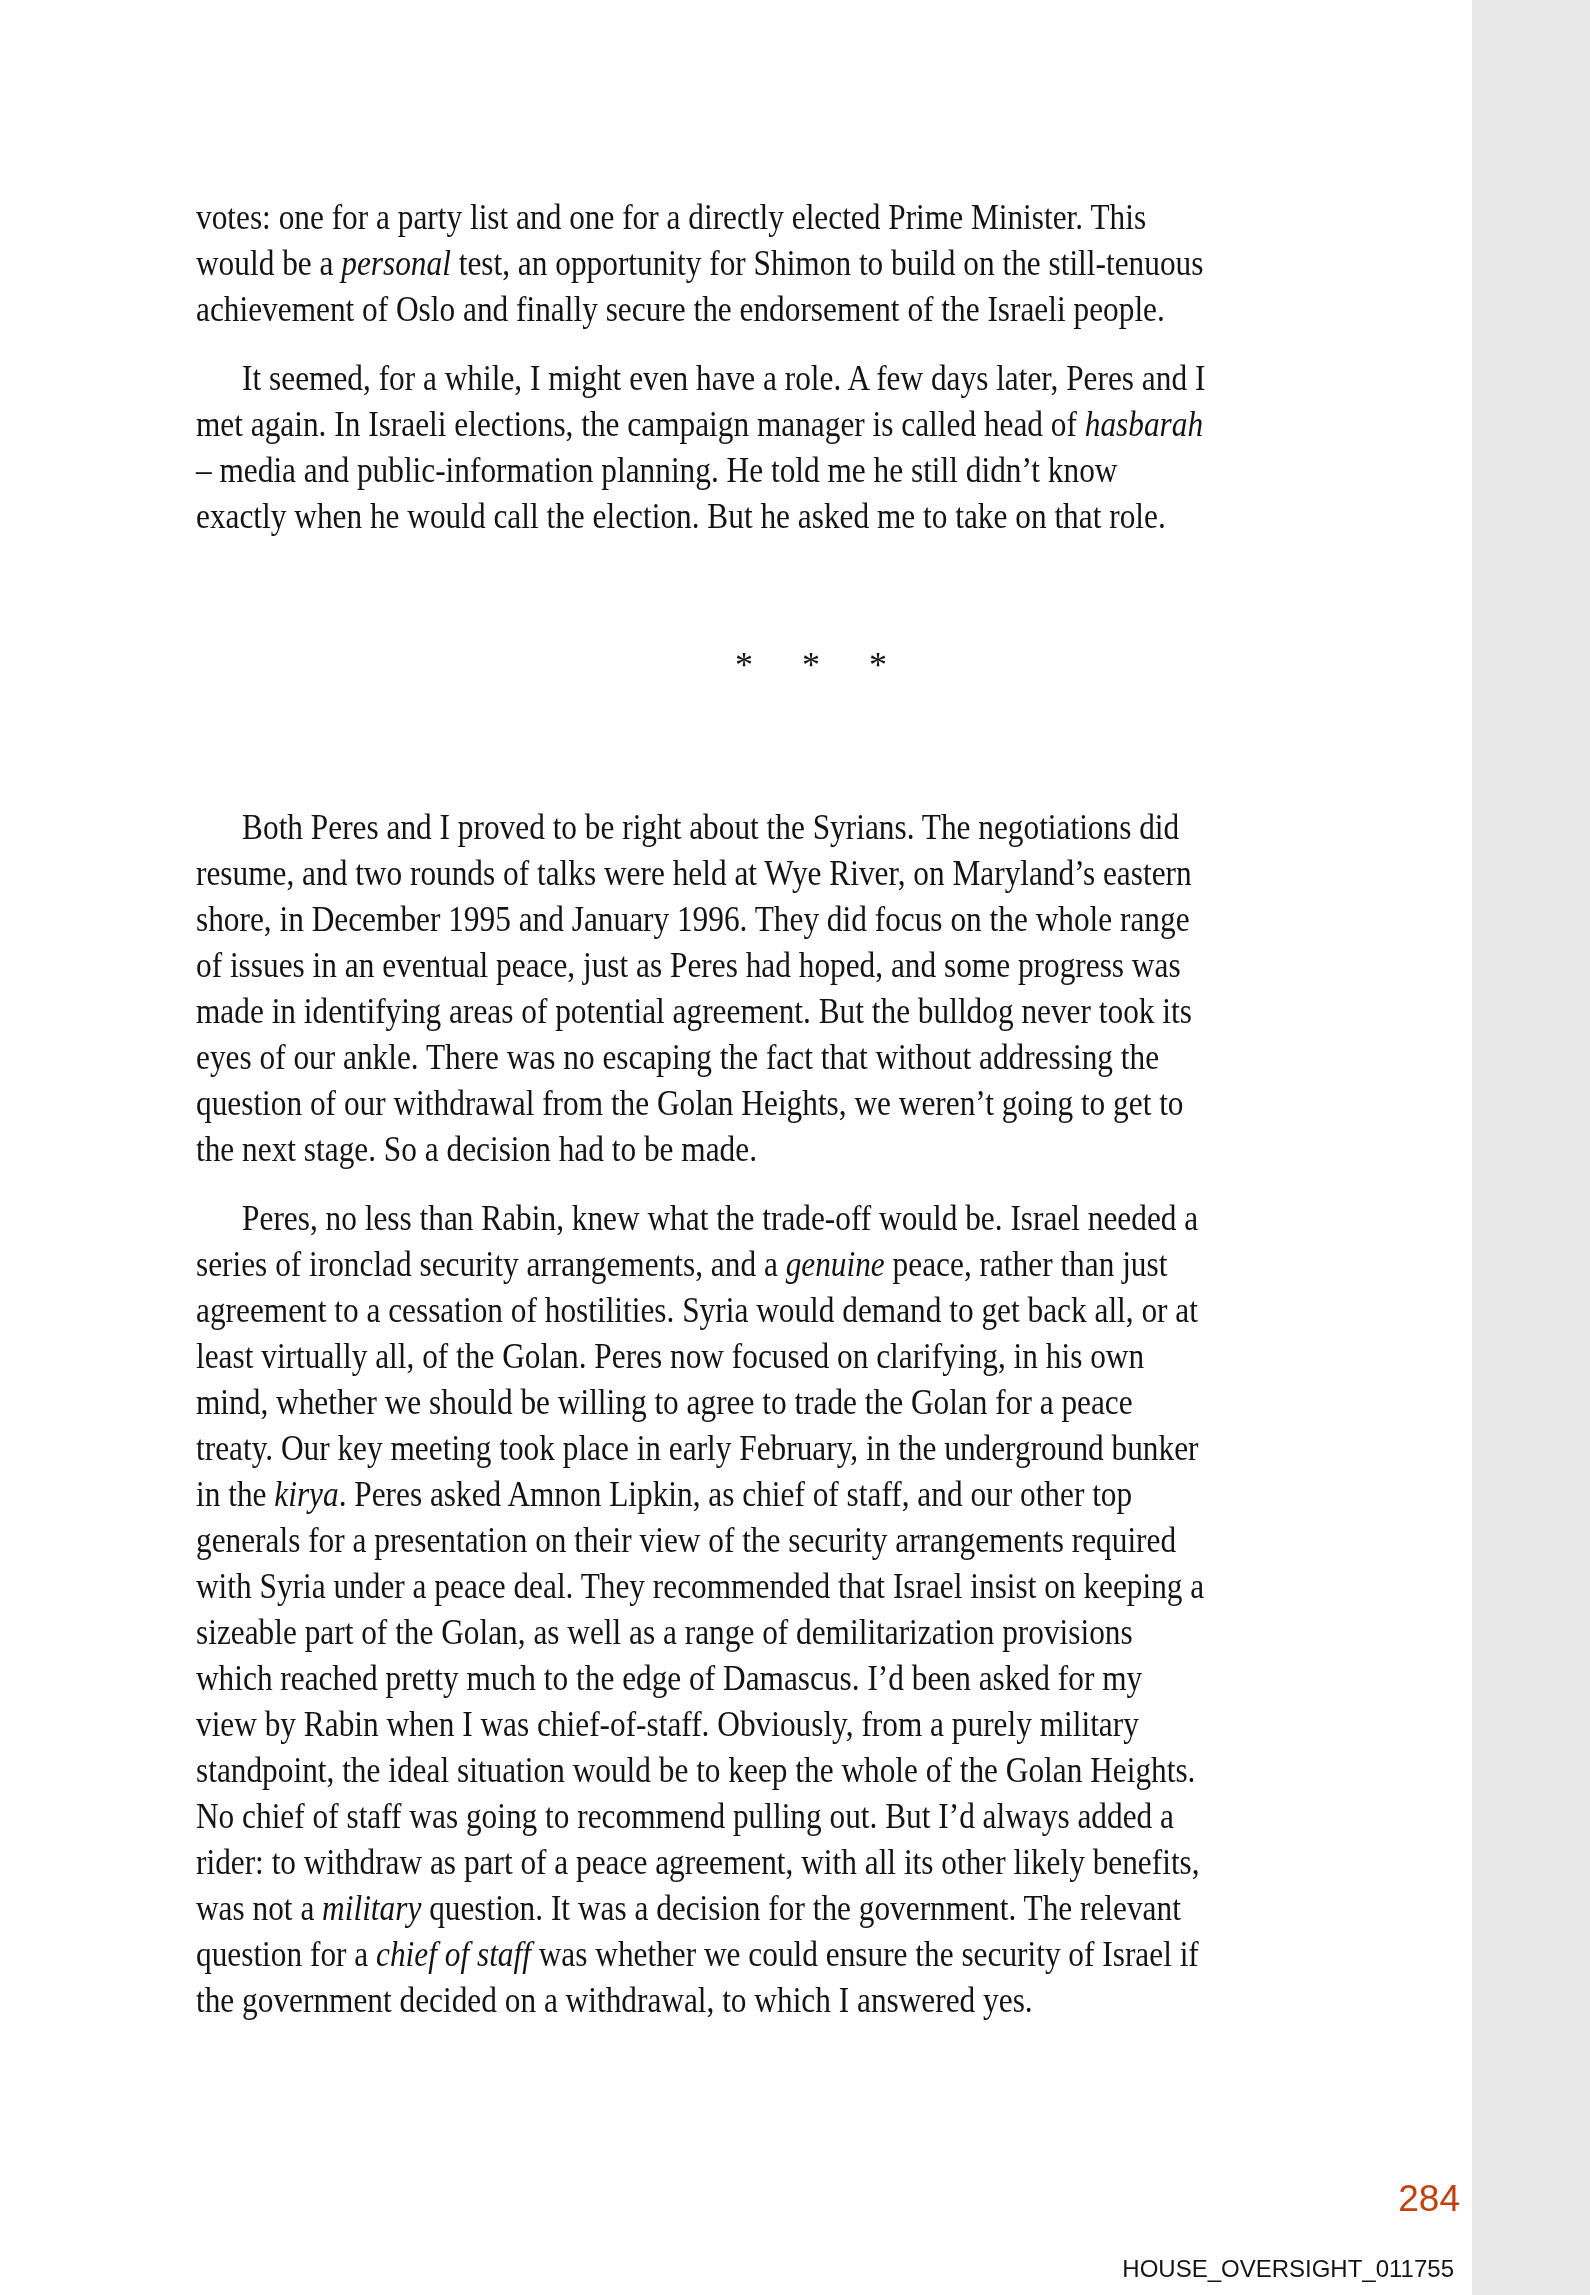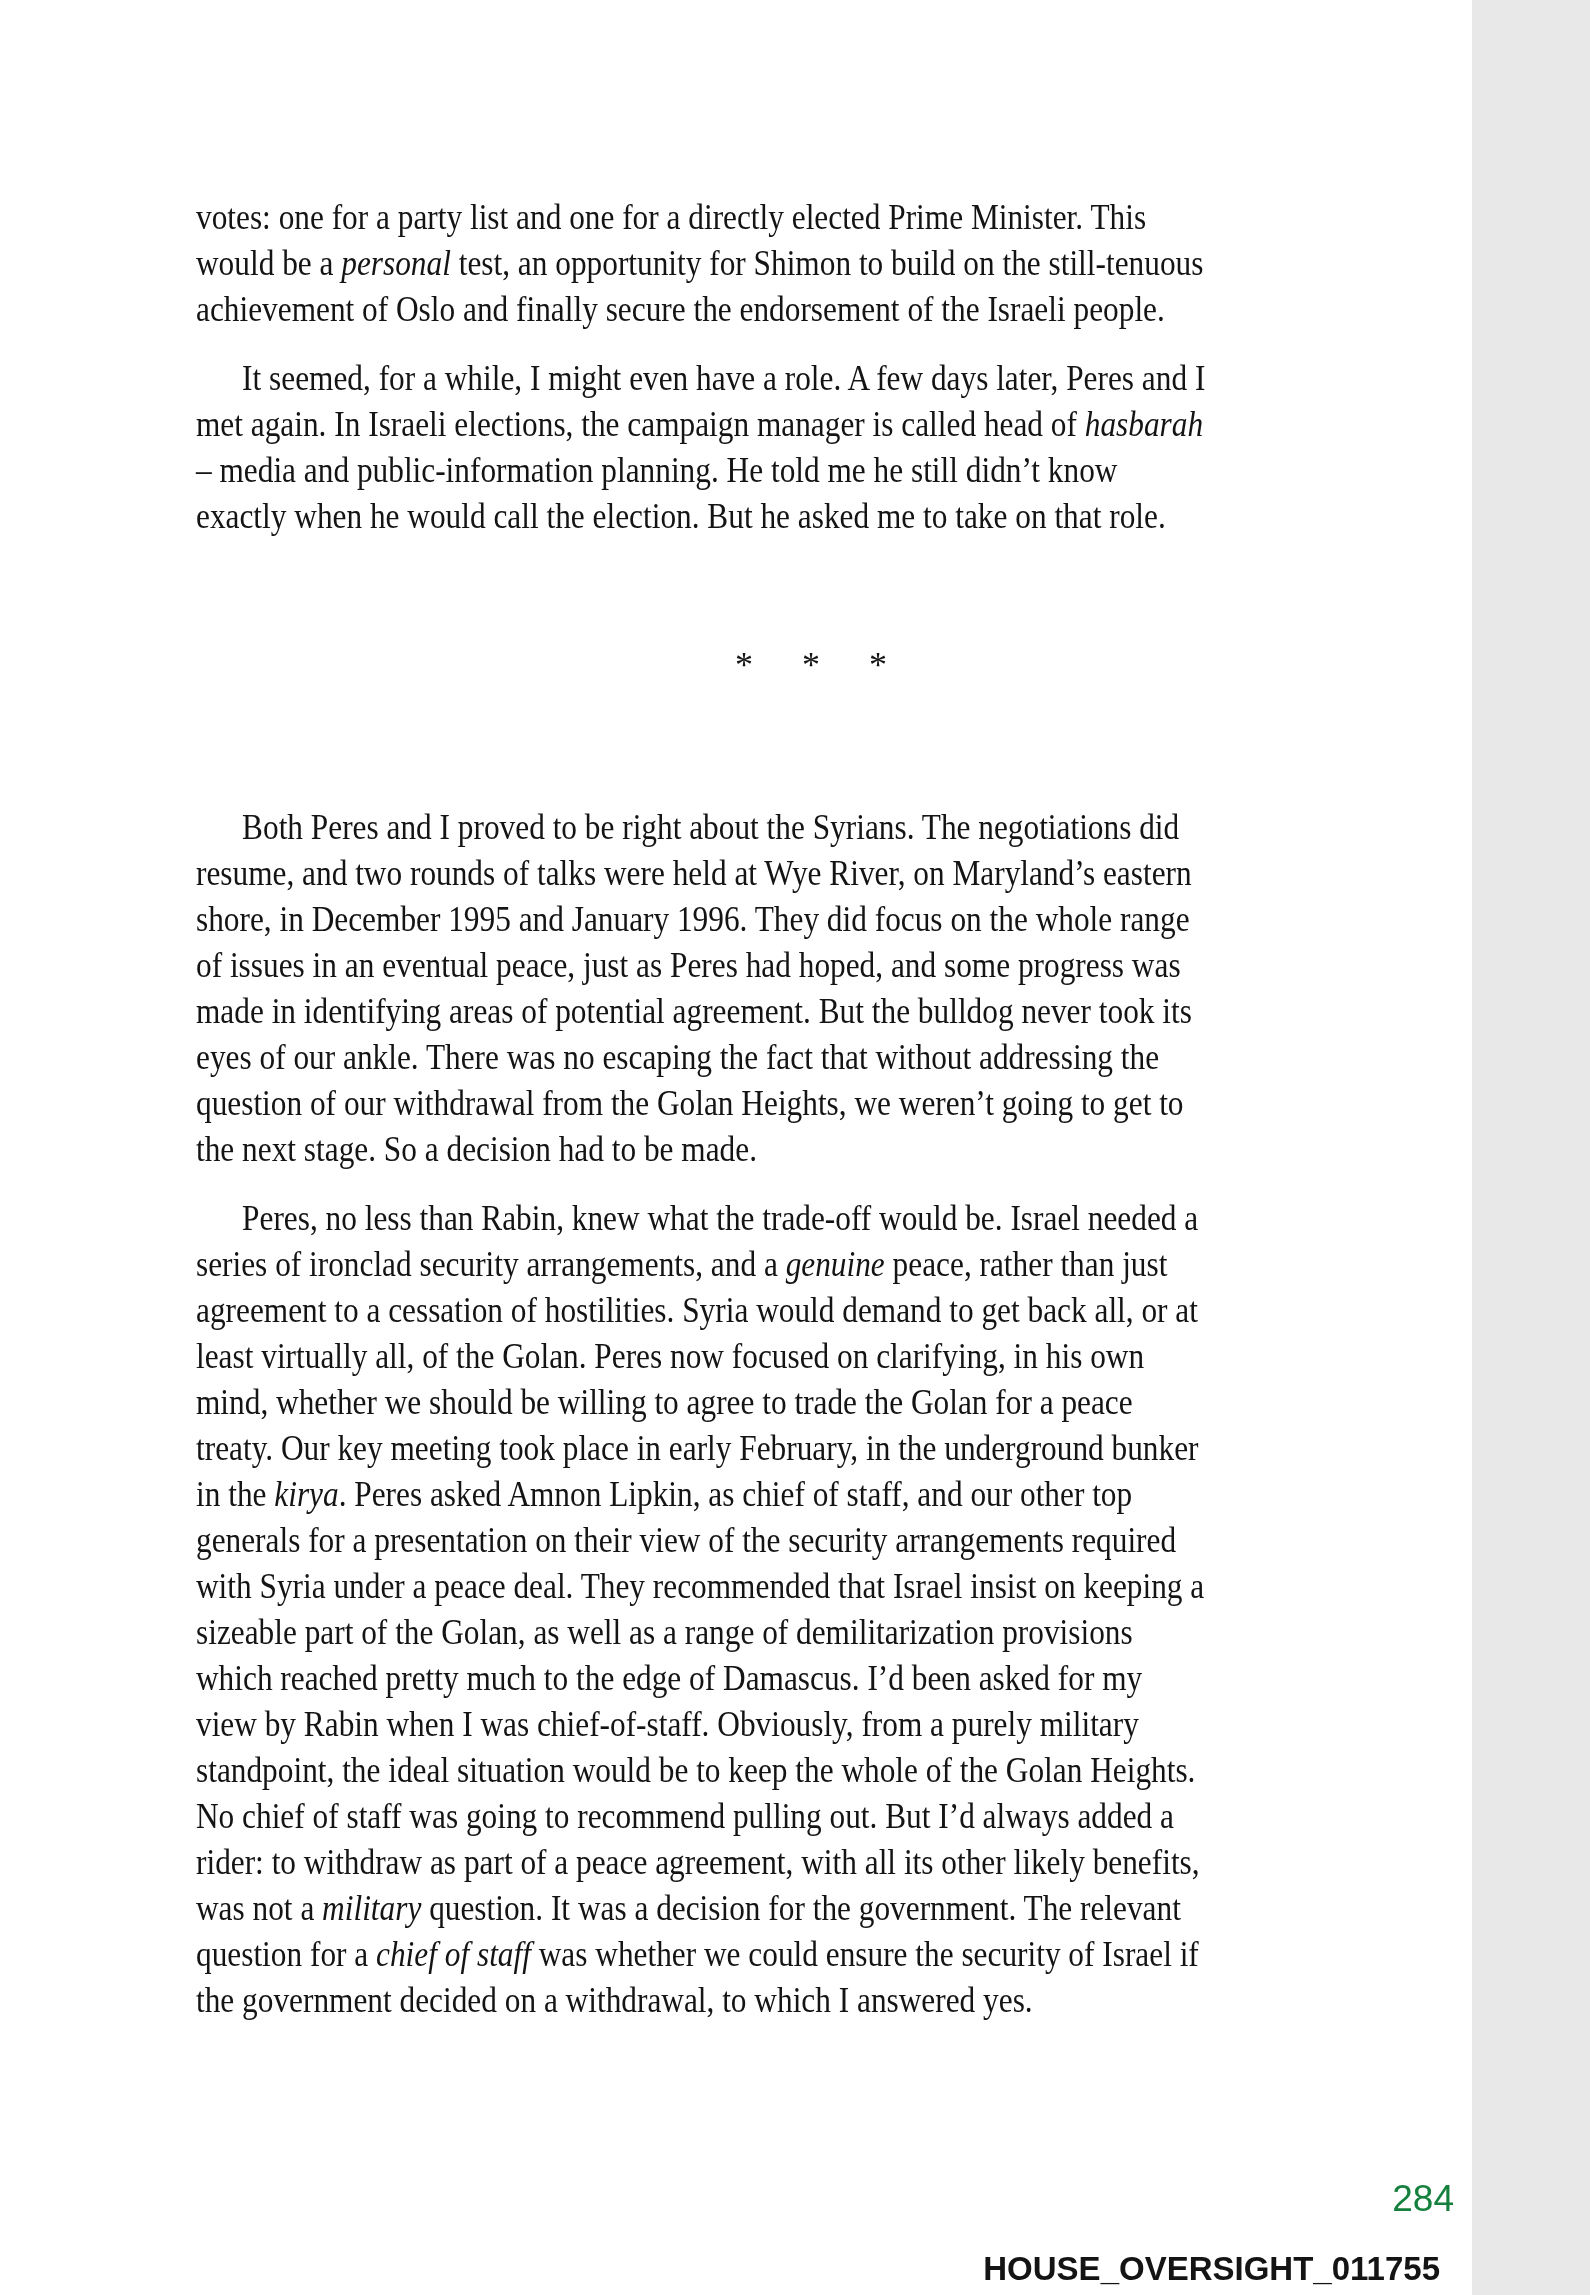--- a/index.html
+++ b/index.html
@@ -42,35 +42,34 @@
   .sep {
     width: 1230px;
     text-align: center;
     margin: 103px 0 116px 0;
     word-spacing: 40px;
     white-space: pre;
   }
   #page-number {
     position: absolute;
     top: 2179px;
-    right: 18px;
+    right: 12px;
     font-family: "Liberation Sans", "DejaVu Sans", sans-serif;
     font-size: 37px;
     line-height: 40px;
-    color: #15803d;
+    color: #c2410c;
   }
   #watermark {
     position: absolute;
     top: 2250px;
-    right: 32px;
+    right: 18px;
     font-family: "Liberation Sans", "DejaVu Sans", sans-serif;
-    font-size: 33px;
+    font-size: 24px;
     line-height: 37px;
     color: #141414;
-    font-weight: bold;
   }
 </style>
 </head>
 <body>
 
 <div id="page">
   <div id="text-column">
       <div class="para">
         <div class="line"><span class="run">votes: one for a party list and one for a directly elected Prime Minister. This</span></div>
         <div class="line"><span class="run">would be a </span><span class="run it">personal</span><span class="run"> test, an opportunity for Shimon to build on the still-tenuous</span></div>

